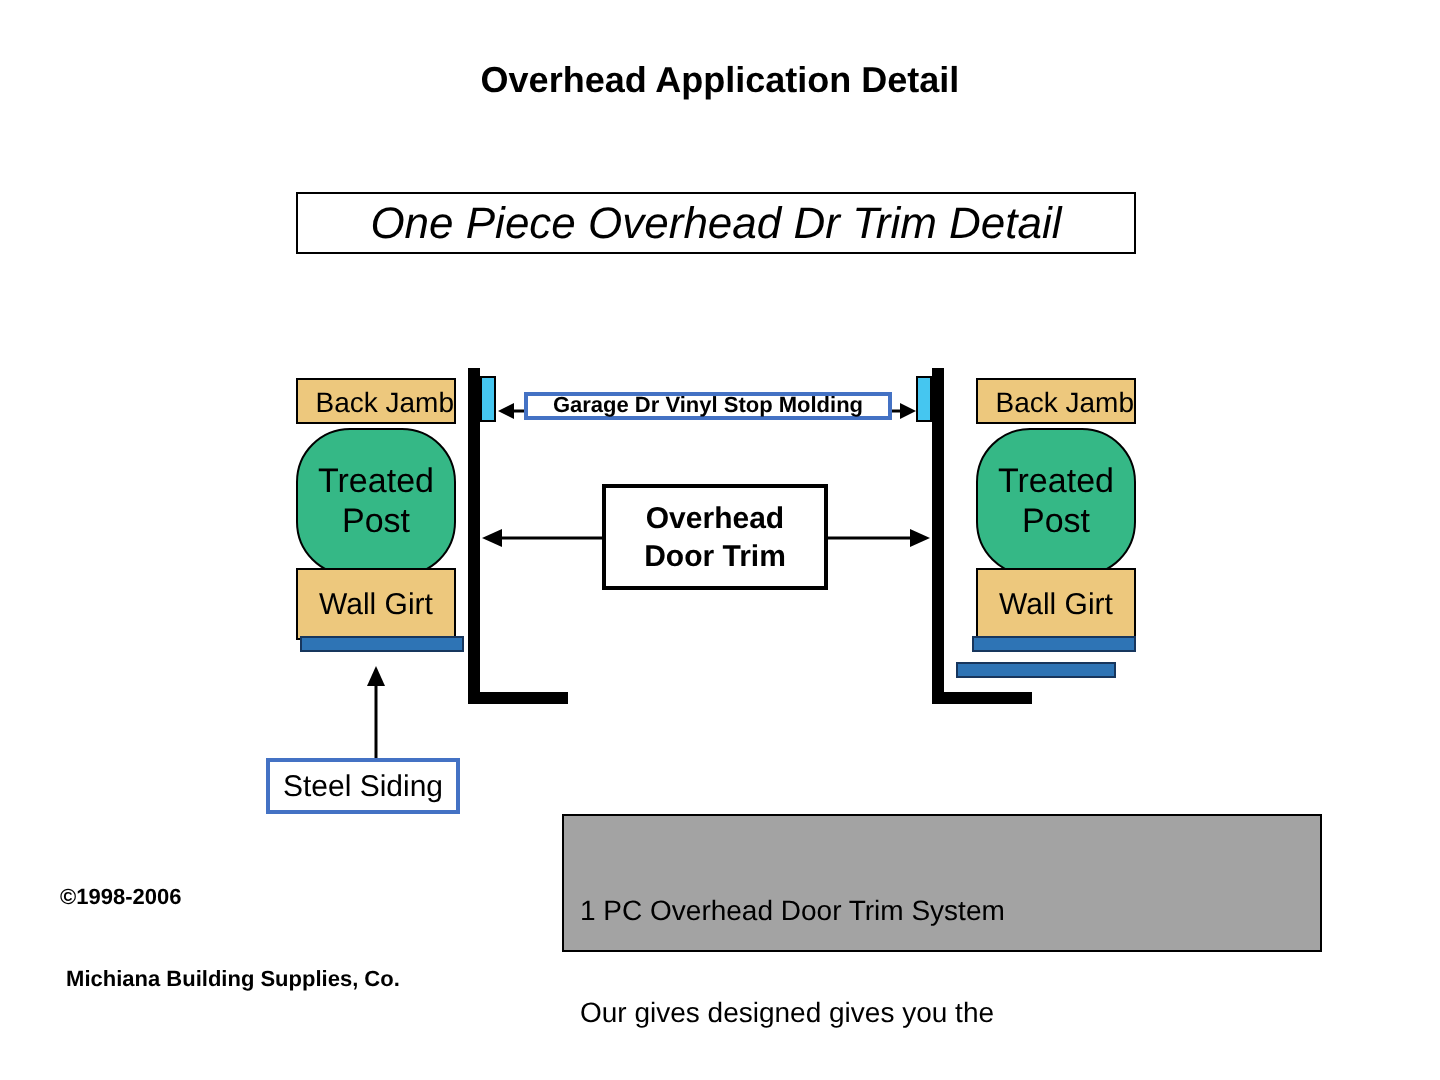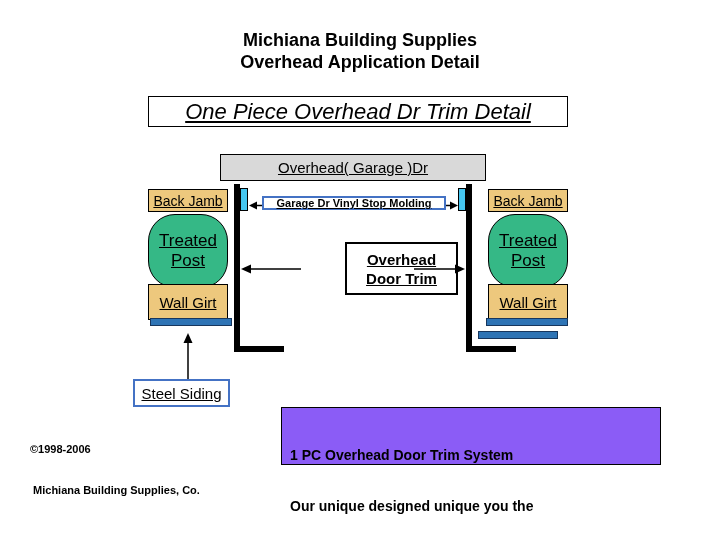--- a/index.html
+++ b/index.html
@@ -2,63 +2,59 @@
 <html style="--tan: #EDC87D; --green: #35B886; --gray: #D9D9D9; --siding_blue: #2E74B5; --molding_cyan: #45C6F0; --label_border_blue: #4472C4;"><head>
 <meta charset="utf-8">
 <style>
   html,body{margin:0;padding:0;background:#fff;}
   .slide{
     position:relative;width:720px;height:540px;background:#fff;overflow:hidden;
     font-family:"Liberation Sans",sans-serif;color:#000;
   }
   .abs{position:absolute;box-sizing:border-box;}
   .box{position:absolute;box-sizing:border-box;display:flex;align-items:center;justify-content:center;
-       border:1px solid #000;text-align:center;background:#fff;text-decoration:underline;}
+       border:1px solid #000;text-align:center;background:#fff;}
   .title{left:0;right:0;top:29px;text-align:center;font-weight:bold;font-size:18px;line-height:22px;}
   .subtitle-box{left:148px;top:96px;width:420px;height:31px;font-style:italic;font-size:22px;background:#fff;}
   .overhead-box{left:220px;top:154px;width:266px;height:27px;background:var(--gray);font-size:15px;}
   .col-box{width:80px;}
   .tan{background:var(--tan);}
   .green{background:var(--green);font-size:17px;line-height:20px;}
-  .back-jamb{top:189px;height:23px;font-size:14px;}
+  .back-jamb{top:189px;height:23px;font-size:14px;justify-content:flex-end;}
   .treated-post{top:214px;height:74px;border-radius:27px;}
   .wall-girt{top:284px;height:36px;font-size:15px;}
   .left-col{left:148px;}
   .right-col{left:488px;}
   .black-shape{background:#000;}
   .cyan-strip{background:var(--molding_cyan);border:1px solid #000;width:8px;height:23px;top:188px;}
   .siding-bar{background:var(--siding_blue);border:1px solid #17365d;height:8px;}
   .stop-molding-box{left:262px;top:196px;width:184px;height:14px;border:2px solid var(--label_border_blue);
       font-weight:bold;font-size:11px;z-index:2;}
   .door-trim-box{left:301px;top:242px;width:113px;height:53px;border:2px solid #000;
-      font-weight:bold;font-size:15px;line-height:19px;flex-direction:column;z-index:2;margin-left:44px;}
+      font-weight:bold;font-size:15px;line-height:19px;flex-direction:column;z-index:2;}
   .steel-siding-box{left:133px;top:379px;width:97px;height:28px;border:2px solid var(--label_border_blue);
       font-size:15px;z-index:2;}
   .footer{left:30px;top:416px;font-weight:bold;font-size:11px;line-height:13.5px;white-space:pre;}
-  .info-box{left:281px;top:407px;width:380px;height:58px;border:1px solid #000;background:#8b5cf6;
-      padding:5px 8px;font-weight:bold;font-size:14px;line-height:17px;white-space:pre;}
+  .info-box{left:281px;top:407px;width:380px;height:69px;border:1px solid #000;background:#a3a3a3;
+      padding:5px 8px;font-weight:normal;font-size:14px;line-height:17px;white-space:pre;}
   .arrow-layer{left:0;top:0;width:720px;height:540px;z-index:3;pointer-events:none;}
 </style>
 </head>
 <body>
 
 <div class="slide">
 
   <div class="abs title">
-    <div>Michiana Building Supplies</div>
     <div>Overhead Application Detail</div>
   </div>
 
   <div class="box subtitle-box">
     <span>One Piece Overhead Dr Trim Detail</span>
   </div>
 
-  <div class="box overhead-box">
-    <span>Overhead( Garage )Dr</span>
-  </div>
 
   <div class="box col-box tan back-jamb left-col">
     <span>Back Jamb</span>
   </div>
   <div class="box col-box green treated-post left-col">
     <span>Treated Post</span>
   </div>
   <div class="box col-box tan wall-girt left-col">
     <span>Wall Girt</span>
   </div>
@@ -127,17 +123,17 @@
   <div class="abs footer">
     <div>©1998-2006</div>
     <div> Michiana Building Supplies, Co.</div>
     
     
     
   </div>
 
   <div class="abs info-box">
     <div>1 PC Overhead Door Trim System</div>
-    <div>Our unique designed unique you the</div>
+    <div>Our gives designed gives you the</div>
     
   </div>
 
 </div>
 
 </body></html>

